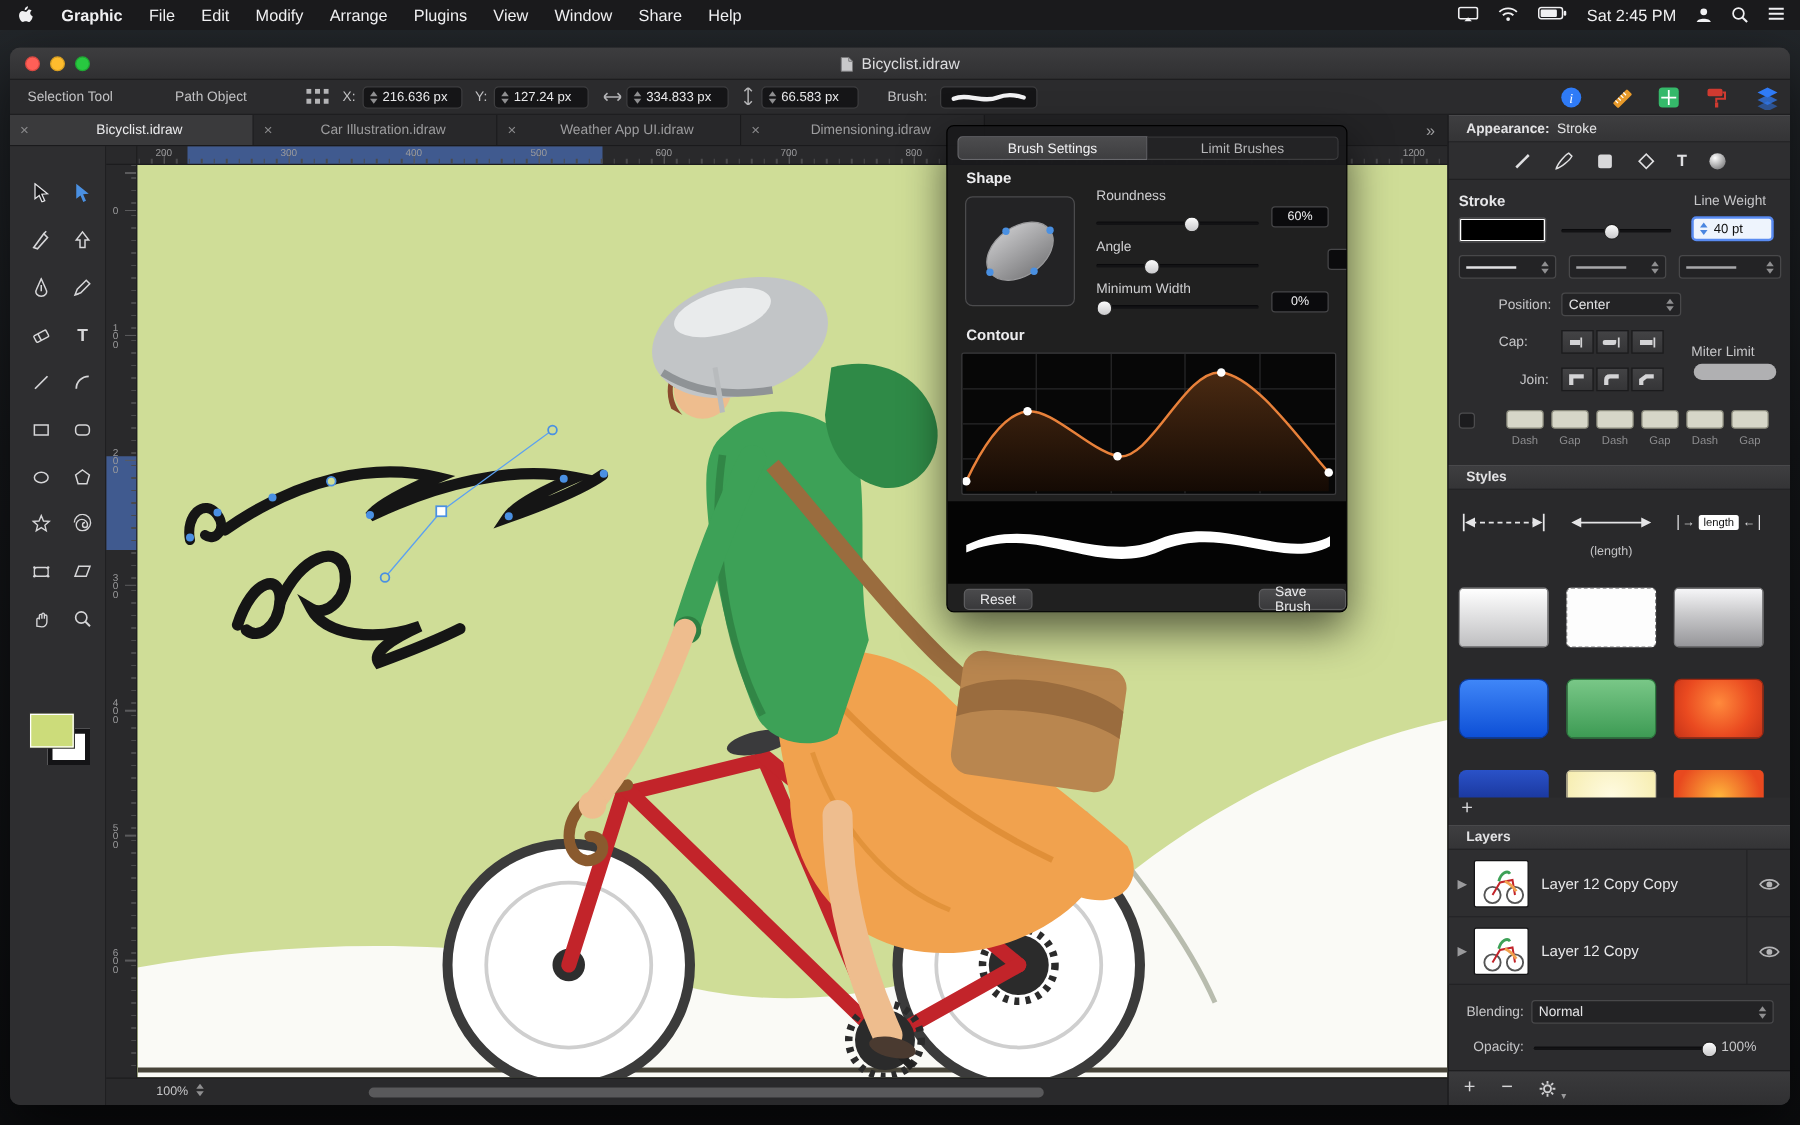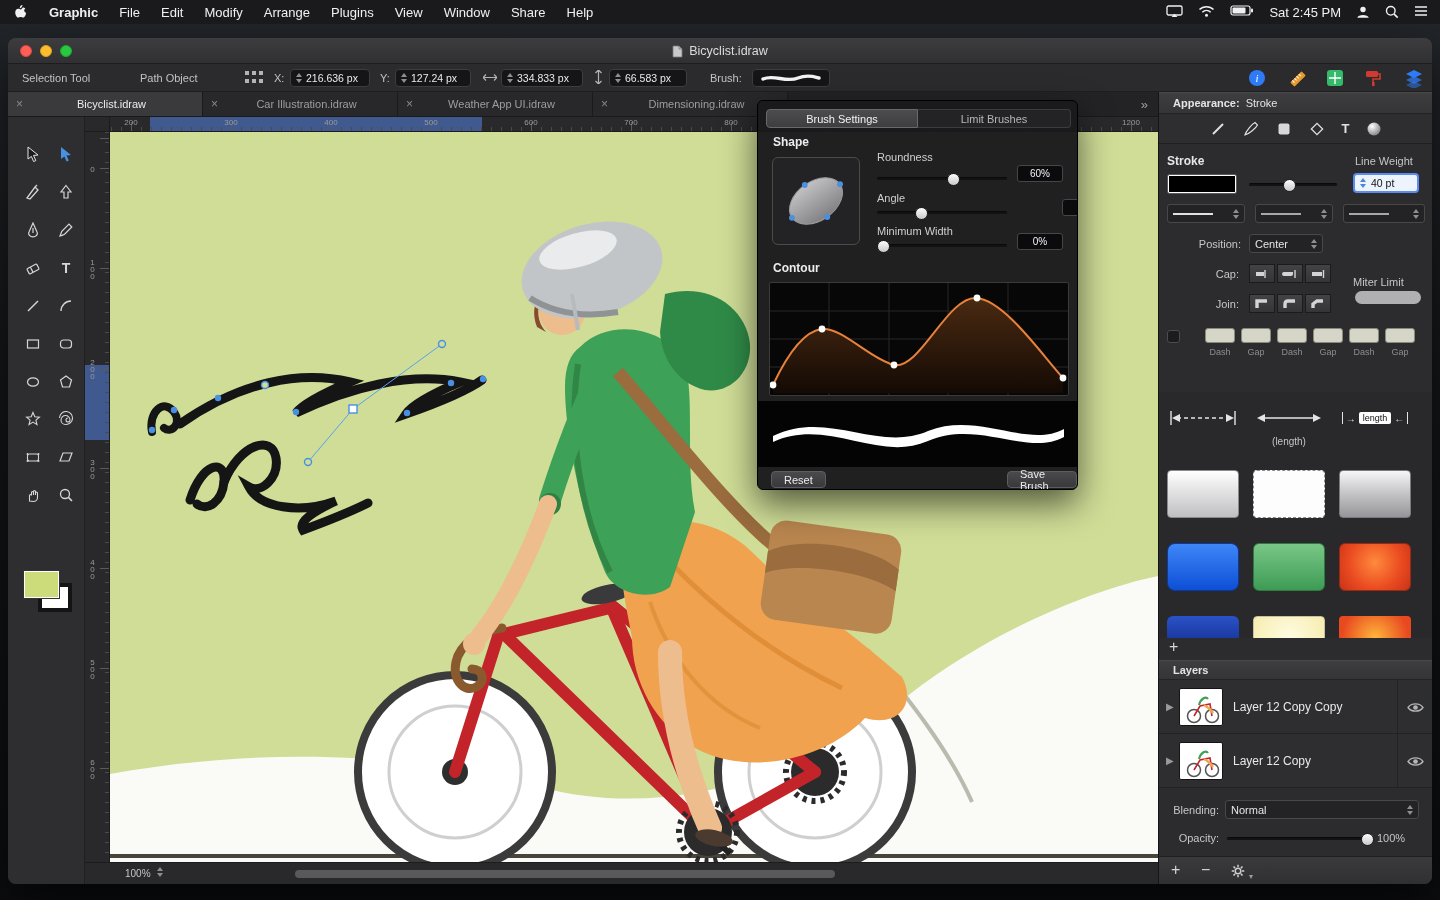--- a/index.html
+++ b/index.html
@@ -724,29 +724,29 @@
     </div>
     <div class="abs dd" style="left:184px;top:112px;width:82px;">
       <span style="display:inline-block;width:40px;height:2px;background:#a8a8aa;"></span>
       <span class="updn">
           <i class="u"></i>
           <i class="d"></i>
         </span>
     </div>
 
     <span class="abs rlbl" style="left:8px;top:146px;width:74px;text-align:right;">Position:</span>
-    <div class="abs dd" style="left:90px;top:142px;width:74px;">
+    <div class="abs dd" style="left:90px;top:142px;width:96px;">
       <span>Center</span>
       <span class="updn">
           <i class="u"></i>
           <i class="d"></i>
         </span>
     </div>
 
-    <span class="abs rlbl" style="left:40px;top:176px;width:40px;text-align:right;">Cap:</span>
+    <span class="abs rlbl" style="left:40px;top:176px;width:40px;">Cap:</span>
     <div class="abs capbtn" style="left:90px;top:172px;">
         <svg width="16" height="10" viewBox="0 0 16 10">
           <line x1="2" y1="5" x2="10" y2="5" stroke="#d4d4d6" stroke-width="4"></line>
           <line x1="11" y1="1" x2="11" y2="9" stroke="#d4d4d6" stroke-width="1.4"></line>
         </svg>
       </div>
     <div class="abs capbtn" style="left:118px;top:172px;">
         <svg width="16" height="10" viewBox="0 0 16 10">
           <path d="M2,5 H9 a3,3 0 0 1 0,.01" stroke="#d4d4d6" stroke-width="4" stroke-linecap="round" fill="none"></path>
           <line x1="13" y1="1" x2="13" y2="9" stroke="#d4d4d6" stroke-width="1.4"></line>
@@ -785,20 +785,23 @@
     <div class="abs dgf" style="left:154px;top:236px;"></div>
     <div class="abs dgf" style="left:190px;top:236px;"></div>
     <div class="abs dgf" style="left:226px;top:236px;"></div>
     <span class="abs dglbl" style="left:46px;top:255px;">Dash</span>
     <span class="abs dglbl" style="left:82px;top:255px;">Gap</span>
     <span class="abs dglbl" style="left:118px;top:255px;">Dash</span>
     <span class="abs dglbl" style="left:154px;top:255px;">Gap</span>
     <span class="abs dglbl" style="left:190px;top:255px;">Dash</span>
     <span class="abs dglbl" style="left:226px;top:255px;">Gap</span>
 
+    <div class="abs sechead" style="left:0;top:280px;width:274px;height:20px;">
+      <b>Styles</b>
+    </div>
 
     <div class="abs" style="left:0;top:300px;width:274px;height:246px;background:#29292b;overflow:hidden;">
       <div class="abs" style="left:8px;top:8px;width:72px;height:36px;">
         <svg width="72" height="36" viewBox="0 0 72 36">
             <g stroke="#e4e4e6" stroke-width="1.4">
               <line x1="4" y1="11" x2="4" y2="25"></line>
               <line x1="68" y1="11" x2="68" y2="25"></line>
               <line x1="10" y1="18" x2="62" y2="18" stroke-dasharray="4 3"></line>
             </g>
             <path d="M5,18 L13,14 L13,22 Z M67,18 L59,14 L59,22 Z" fill="#e4e4e6"></path>

